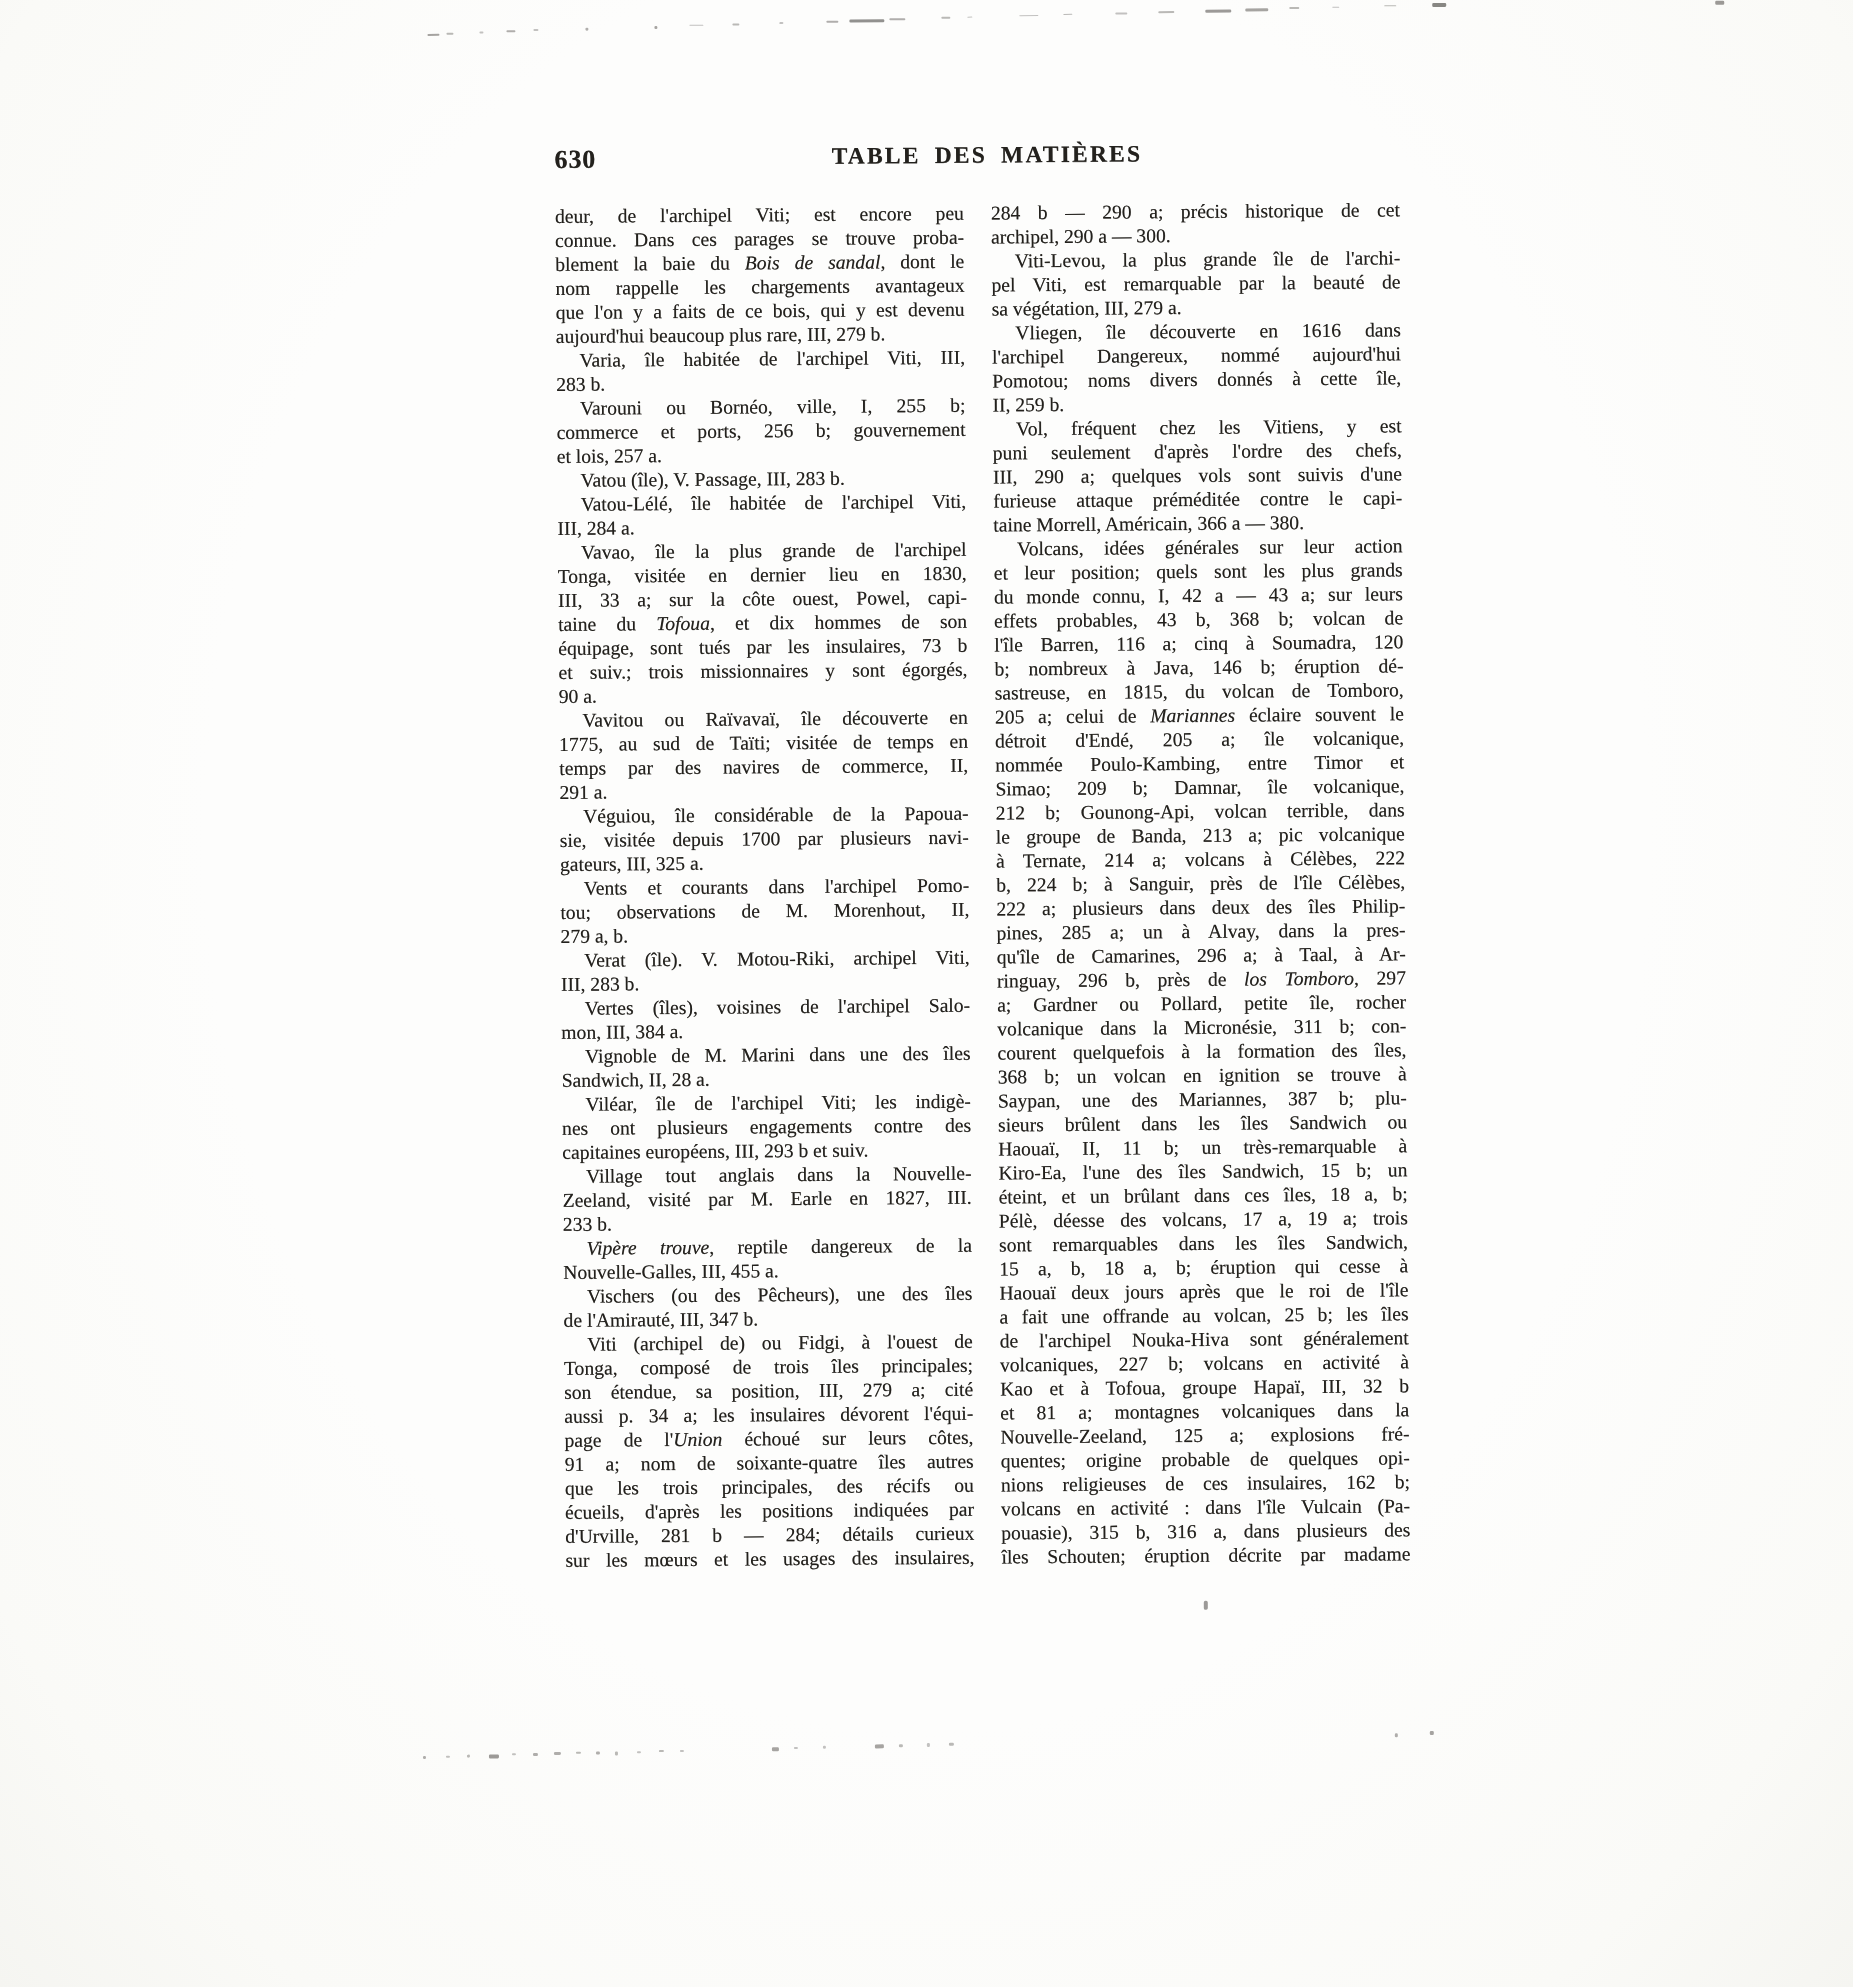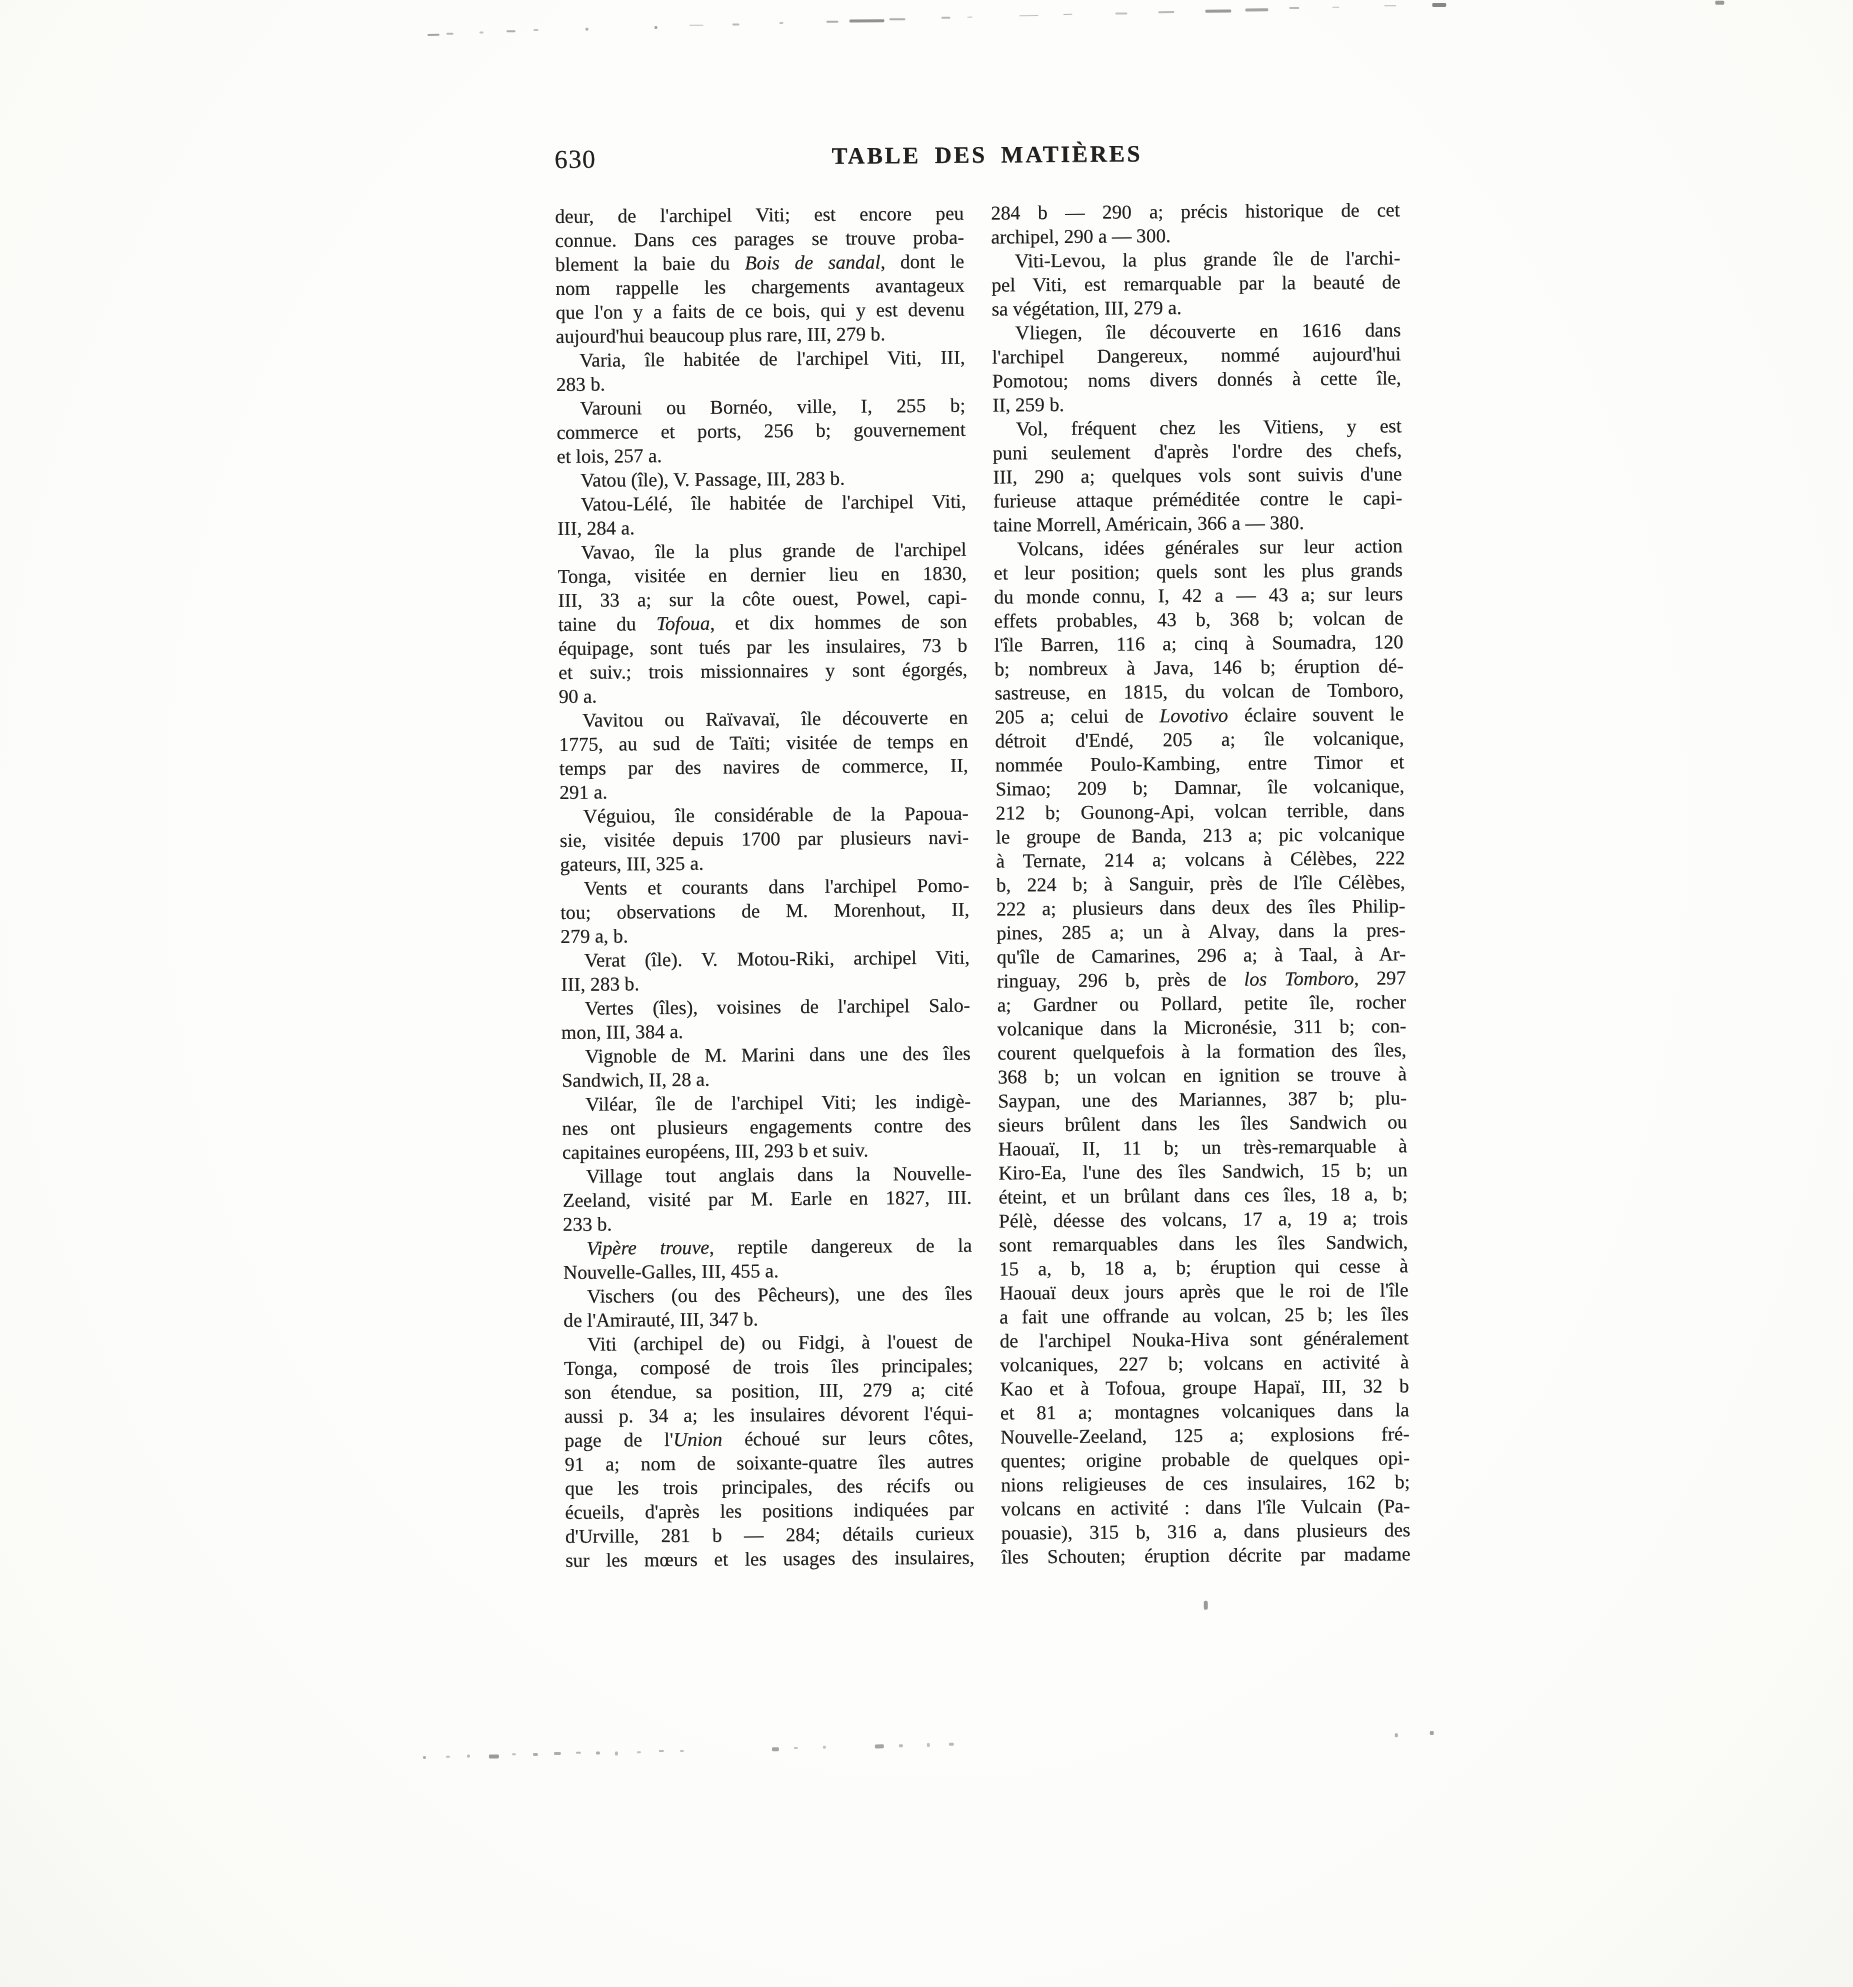--- a/index.html
+++ b/index.html
@@ -15,21 +15,21 @@
     overflow:hidden;
   }
   .content{
     position:absolute;inset:0;
     transform:rotate(-0.45deg);
     transform-origin:50% 50%;
     color:#23211d;
   }
   .pagenum{
     position:absolute;left:561px;top:142px;
-    font-size:26px;font-weight:400;letter-spacing:0.9px;
+    font-size:26px;font-weight:700;letter-spacing:0.9px;
     text-shadow:0.3px 0.3px 0.4px rgba(35,33,29,.6);
   }
   .pagetitle{
     position:absolute;left:837px;top:142px;width:313px;
     font-size:23.5px;font-weight:700;letter-spacing:2.2px;word-spacing:6px;
     text-align:center;white-space:nowrap;
     text-shadow:0.3px 0.3px 0.4px rgba(35,33,29,.55);
   }
   .cols{
     position:absolute;left:561px;top:202px;
@@ -139,21 +139,21 @@
           <div class="line">III, 290 a; quelques vols sont suivis d'une</div>
           <div class="line">furieuse attaque préméditée contre le capi-</div>
           <div class="line end">taine Morrell, Américain, 366 a — 380.</div>
           <div class="line indent">Volcans, idées générales sur leur action</div>
           <div class="line">et leur position; quels sont les plus grands</div>
           <div class="line">du monde connu, I, 42 a — 43 a; sur leurs</div>
           <div class="line">effets probables, 43 b, 368 b; volcan de</div>
           <div class="line">l'île Barren, 116 a; cinq à Soumadra, 120</div>
           <div class="line">b; nombreux à Java, 146 b; éruption dé-</div>
           <div class="line">sastreuse, en 1815, du volcan de Tomboro,</div>
-          <div class="line">205 a; celui de <i>Lovotivo</i> éclaire souvent le</div>
+          <div class="line">205 a; celui de <i>Mariannes</i> éclaire souvent le</div>
           <div class="line">détroit d'Endé, 205 a; île volcanique,</div>
           <div class="line">nommée Poulo-Kambing, entre Timor et</div>
           <div class="line">Simao; 209 b; Damnar, île volcanique,</div>
           <div class="line">212 b; Gounong-Api, volcan terrible, dans</div>
           <div class="line">le groupe de Banda, 213 a; pic volcanique</div>
           <div class="line">à Ternate, 214 a; volcans à Célèbes, 222</div>
           <div class="line">b, 224 b; à Sanguir, près de l'île Célèbes,</div>
           <div class="line">222 a; plusieurs dans deux des îles Philip-</div>
           <div class="line">pines, 285 a; un à Alvay, dans la pres-</div>
           <div class="line">qu'île de Camarines, 296 a; à Taal, à Ar-</div>

